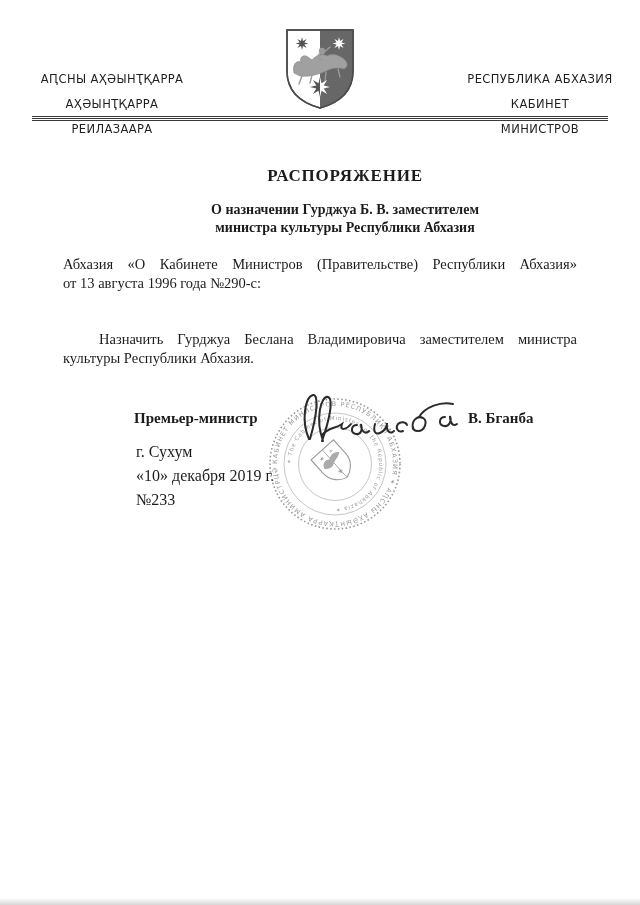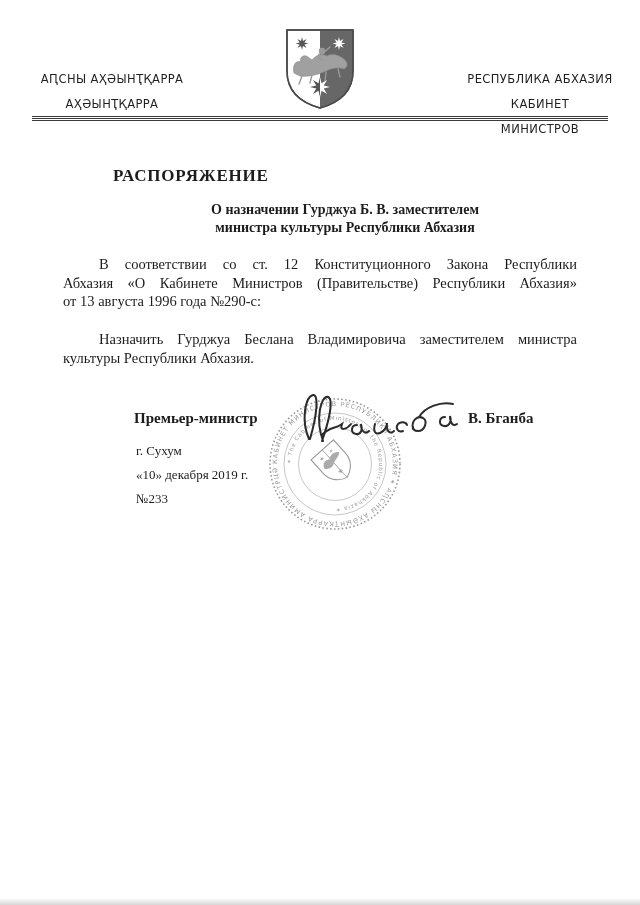--- a/index.html
+++ b/index.html
@@ -18,21 +18,21 @@
   .lh-left{left:28px;top:26px;width:168px;}
   .lh-right{left:456px;top:26px;width:168px;}
   .lh-emblem{left:282px;top:27px;width:76px;height:84px;}
 
   .rule{
     left:32px;top:116px;width:576px;height:5px;
     background:repeating-linear-gradient(to bottom,#3a3a3a 0 1px,rgba(0,0,0,0) 1px 2px);
   }
 
   
-  .title-wrap{left:113px;top:166px;width:464px;text-align:left;}
+  .title-wrap{left:113px;top:166px;width:464px;text-align:center;}
   .doc-title{
     font-size:17px;font-weight:bold;letter-spacing:.8px;margin:0;
     font-family:"Liberation Serif","DejaVu Serif",serif;
   }
   .subtitle{
     left:113px;top:201px;width:464px;text-align:center;
     font-size:14px;font-weight:bold;line-height:18px;
   }
 
   
@@ -41,21 +41,21 @@
   .p2{top:330px;}
   .pline{text-align:justify;}
   .pline.first{text-indent:36px;}
   .pline.just{text-align-last:justify;}
 
   
   .sig-post{left:134px;top:410px;font-size:15px;font-weight:bold;}
   .sig-name{left:468px;top:410px;font-size:15px;font-weight:bold;}
 
   
-  .foot{left:136px;font-size:13px;}
+  .foot{left:136px;font-size:16px;}
   .foot-city{top:443px;}
   .foot-date{top:467px;}
   .foot-num{top:491px;}
 
   
   .stamp{left:265px;top:394px;width:140px;height:140px;}
   .autograph{left:295px;top:391px;width:165px;height:52px;}
 
   .scan-edge{
     left:0;bottom:0;width:640px;height:7px;
@@ -63,20 +63,21 @@
   }
 </style>
 </head>
 <body>
 
 <div>
 
   <div class="abs lh-block lh-left">
     <div>АԤСНЫ АҲӘЫНҬҚАРРА</div>
     <div>АҲӘЫНҬҚАРРА</div>
+    <div>РЕИЛАЗААРА</div>
   </div>
 
   <div class="abs lh-emblem">
     <svg width="76" height="84" viewBox="0 0 76 84">
       <defs>
         <symbol id="star8" viewBox="-10 -10 20 20">
           <polygon points="0,-10 1.53,-3.7 7.07,-7.07 3.7,-1.53 10,0 3.7,1.53 7.07,7.07 1.53,3.7 0,10 -1.53,3.7 -7.07,7.07 -3.7,1.53 -10,0 -3.7,-1.53 -7.07,-7.07 -1.53,-3.7"></polygon>
         </symbol>
         <clipPath id="shieldClip">
           <path d="M5,3 H71 V44 C71,65 56,76 38,81 C20,76 5,65 5,44 Z"></path>
@@ -125,21 +126,20 @@
   <div class="abs title-wrap">
     <h1 class="doc-title">РАСПОРЯЖЕНИЕ</h1>
   </div>
 
   <div class="abs subtitle">
     <div>О назначении Гурджуа Б. В. заместителем</div>
     <div>министра культуры Республики Абхазия</div>
   </div>
 
   <div class="abs para p1">
-    <div class="pline first just">В соответствии со ст. 12 Конституционного Закона Республики</div>
     <div class="pline just">Абхазия «О Кабинете Министров (Правительстве) Республики Абхазия»</div>
     <div class="pline">от 13 августа 1996 года №290-с:</div>
   </div>
 
   <div class="abs para p2">
     <div class="pline first just">Назначить Гурджуа Беслана Владимировича заместителем министра</div>
     <div class="pline">культуры Республики Абхазия.</div>
   </div>
 
   <div class="abs sig-post">Премьер-министр</div>

